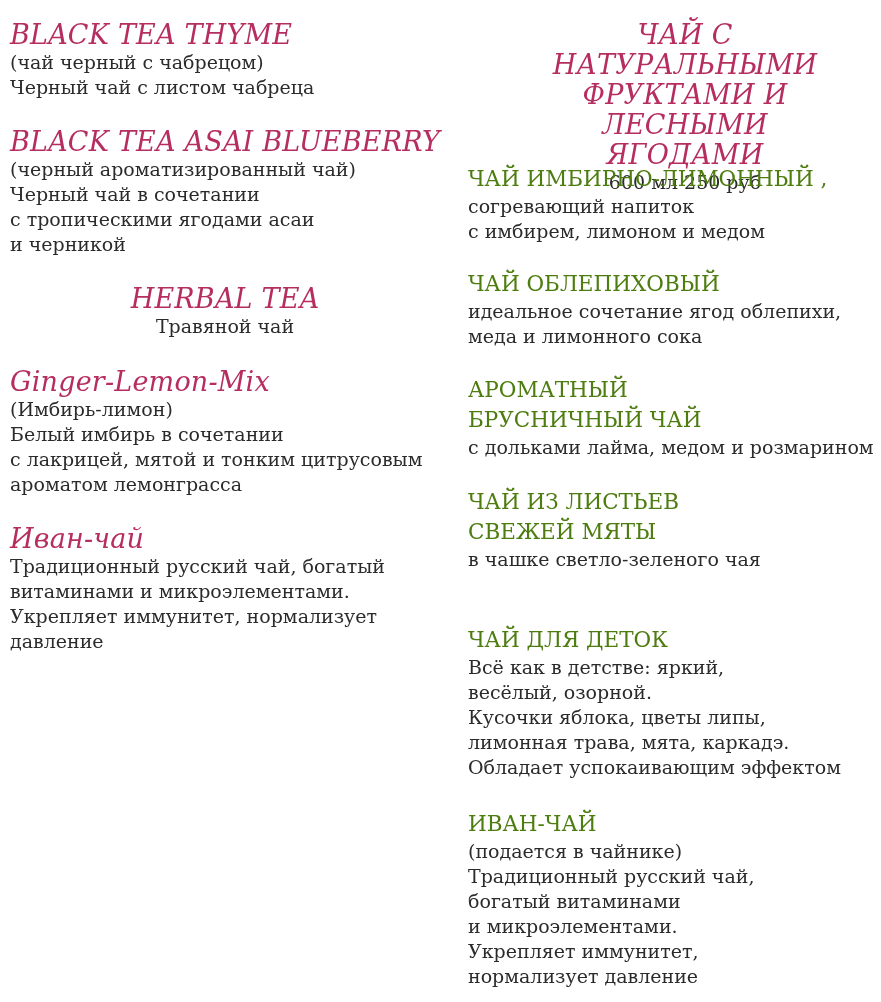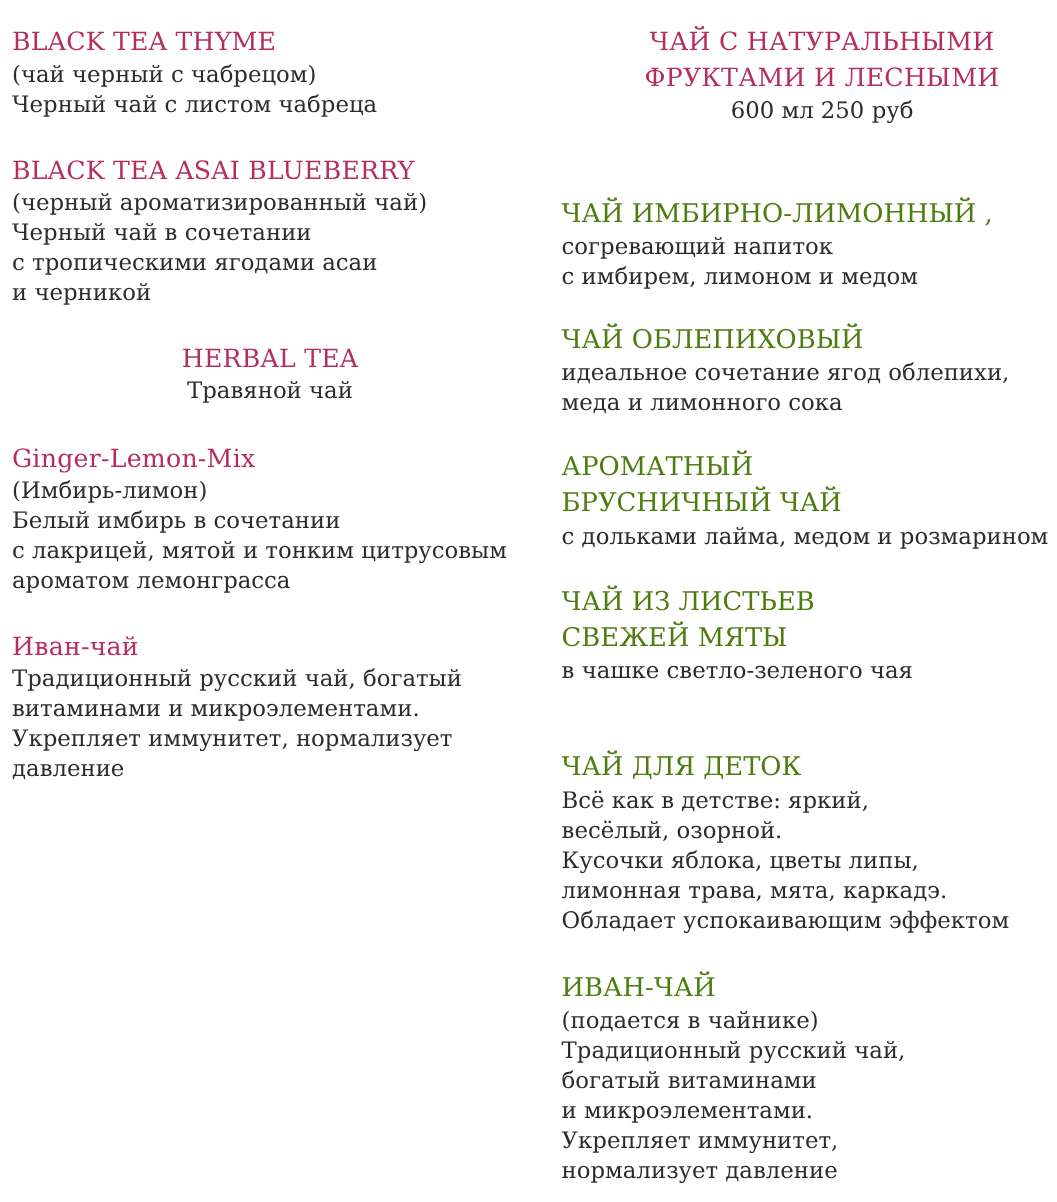--- a/index.html
+++ b/index.html
@@ -2,21 +2,21 @@
 <html><head>
 <meta charset="utf-8">
 <style>
   html, body { margin:0; padding:0; background:#ffffff; }
   body { width:881px; height:1002px; position:relative; overflow:hidden;
          font-family:"DejaVu Serif", "Liberation Serif", serif; color:#2b2b2b; }
   .col { position:absolute; top:0; }
   .left { left:10px; width:430px; }
   .right { left:468px; width:413px; }
   .pink { color:#b62d60; }
-  .title { font-size:21px; line-height:30px; letter-spacing:0.2px; }
+  .title { font-size:27px; line-height:30px; letter-spacing:0.2px;font-style:italic; }
   .line { font-size:19px; line-height:25px; white-space:nowrap; }
   .ttl-dark { font-size:21.5px; line-height:30px; color:#4d7c0f; white-space:nowrap; }
   .center { text-align:center; }
   .item { position:absolute; left:0; }
 </style>
 </head>
 <body>
 
 <div class="col left">
 
@@ -54,20 +54,21 @@
     <div class="line">Укрепляет иммунитет, нормализует</div>
     <div class="line">давление</div>
   </div>
 </div>
 
 <div class="col right">
 
   <div class="item center" style="top:20px; left:37px; width:360px;">
     <div class="title pink">ЧАЙ С НАТУРАЛЬНЫМИ</div>
     <div class="title pink">ФРУКТАМИ И ЛЕСНЫМИ</div>
+    <div class="title pink">ЯГОДАМИ</div>
     <div class="line">600 мл 250 руб</div>
   </div>
 
   <div class="item" style="top:164px;">
     <div class="ttl-dark">ЧАЙ ИМБИРНО-ЛИМОННЫЙ ,</div>
     <div class="line">согревающий напиток</div>
     <div class="line">с имбирем, лимоном и медом</div>
   </div>
 
   <div class="item" style="top:269px;">

